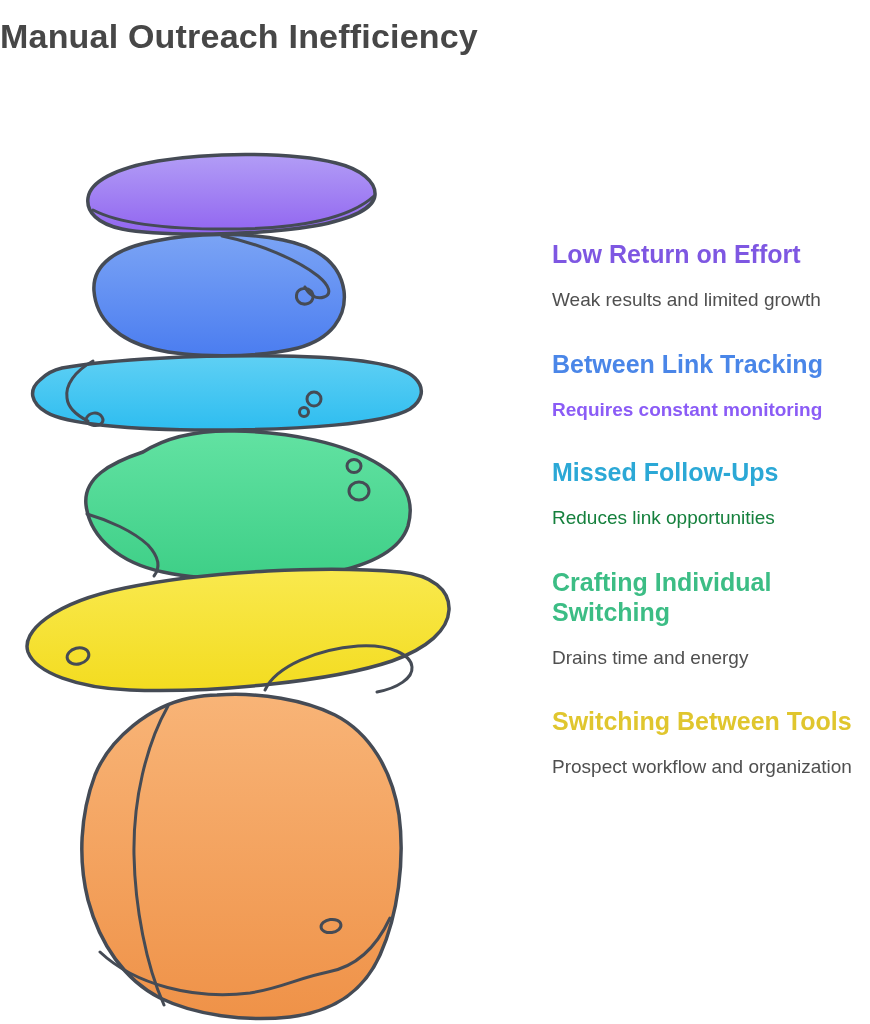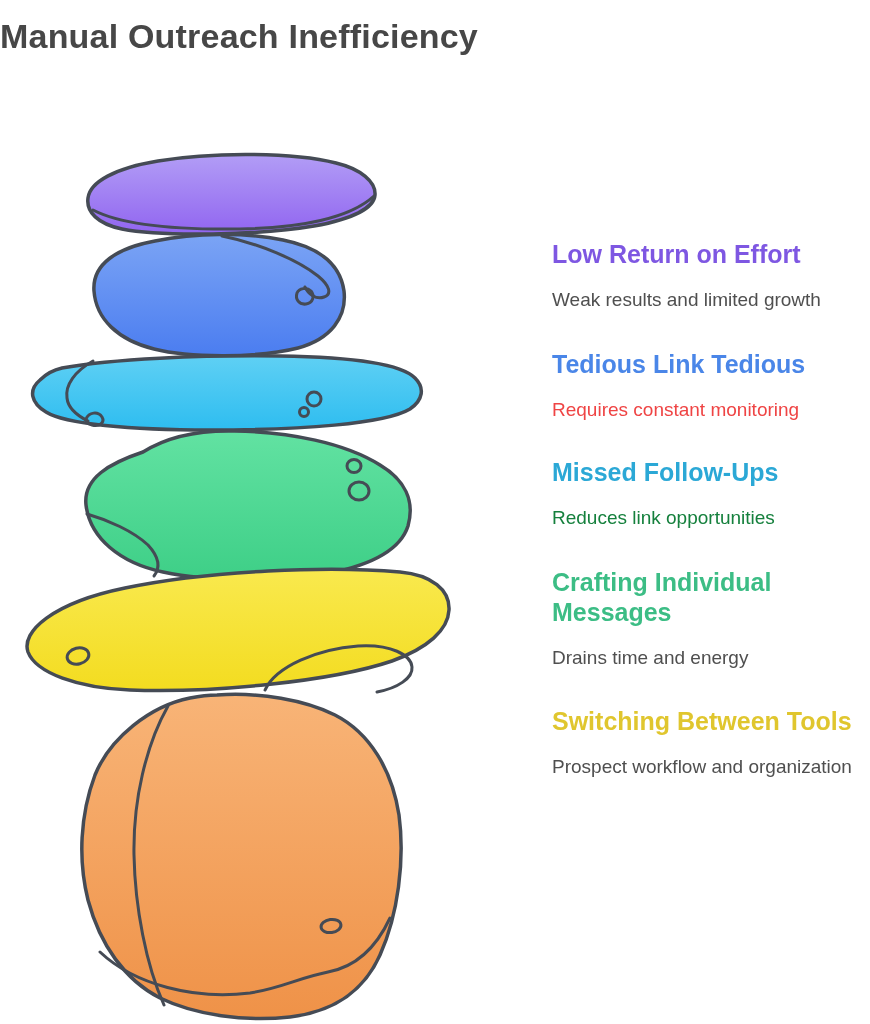--- a/index.html
+++ b/index.html
@@ -130,32 +130,32 @@
   </svg>
 
   <div class="legend">
 
     <div class="legend-item" style="top:239px">
       <div class="legend-item-title" style="color: rgb(126, 87, 226);">Low Return on Effort</div>
       <div class="legend-item-desc" style="color: rgb(79, 79, 79);">Weak results and limited growth</div>
     </div>
 
     <div class="legend-item" style="top:349px">
-      <div class="legend-item-title" style="color: rgb(74, 134, 232);">Tedious Link Tedious</div>
-      <div class="legend-item-desc" style="color: #ef4444;">Requires constant monitoring</div>
+      <div class="legend-item-title" style="color: rgb(74, 134, 232);">Between Link Tracking</div>
+      <div class="legend-item-desc" style="color: #8b5cf6; font-weight: bold;">Requires constant monitoring</div>
     </div>
 
     <div class="legend-item" style="top:457px">
       <div class="legend-item-title" style="color: rgb(43, 168, 214);">Missed Follow-Ups</div>
       <div class="legend-item-desc" style="color: #15803d;">Reduces link opportunities</div>
     </div>
 
     <div class="legend-item" style="top:567px">
       <div class="legend-item-title" style="color: rgb(60, 189, 133);">Crafting Individual
-Messages</div>
+Switching</div>
       <div class="legend-item-desc" style="color: rgb(79, 79, 79);">Drains time and energy</div>
     </div>
 
     <div class="legend-item" style="top:706px">
       <div class="legend-item-title" style="color: rgb(224, 198, 46);">Switching Between Tools</div>
       <div class="legend-item-desc" style="color: rgb(79, 79, 79);">Prospect workflow and organization</div>
     </div>
 
 
   </div>

